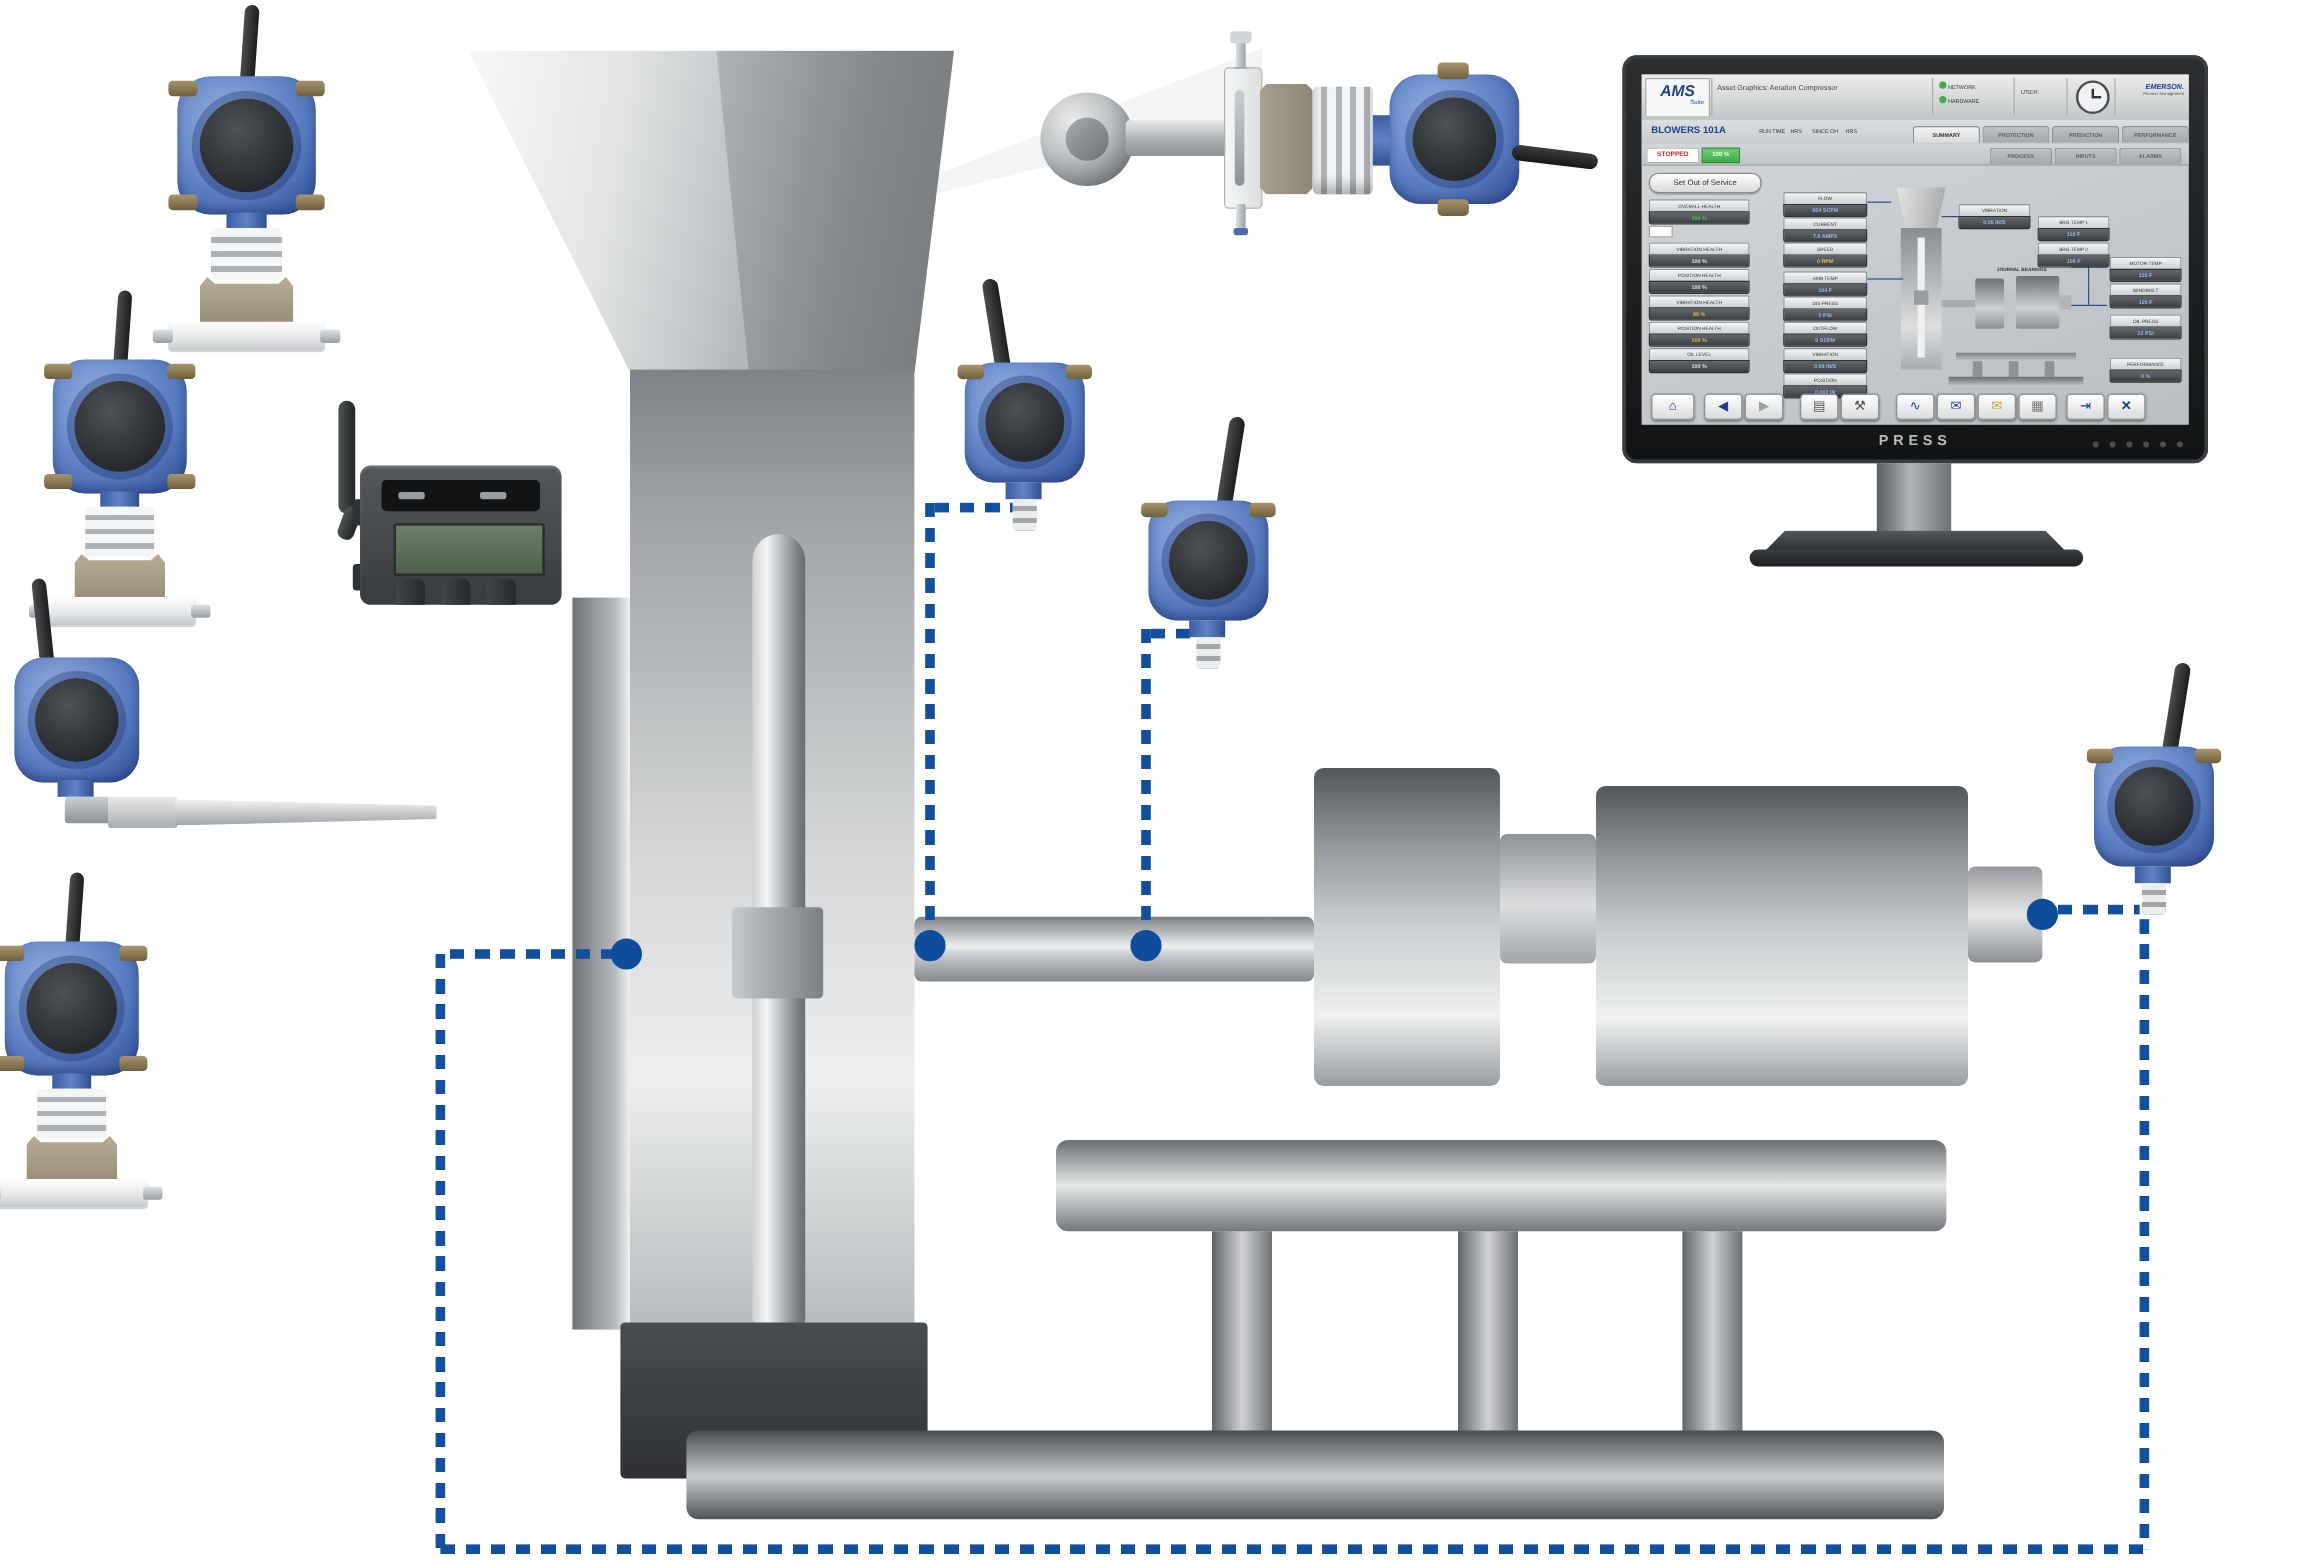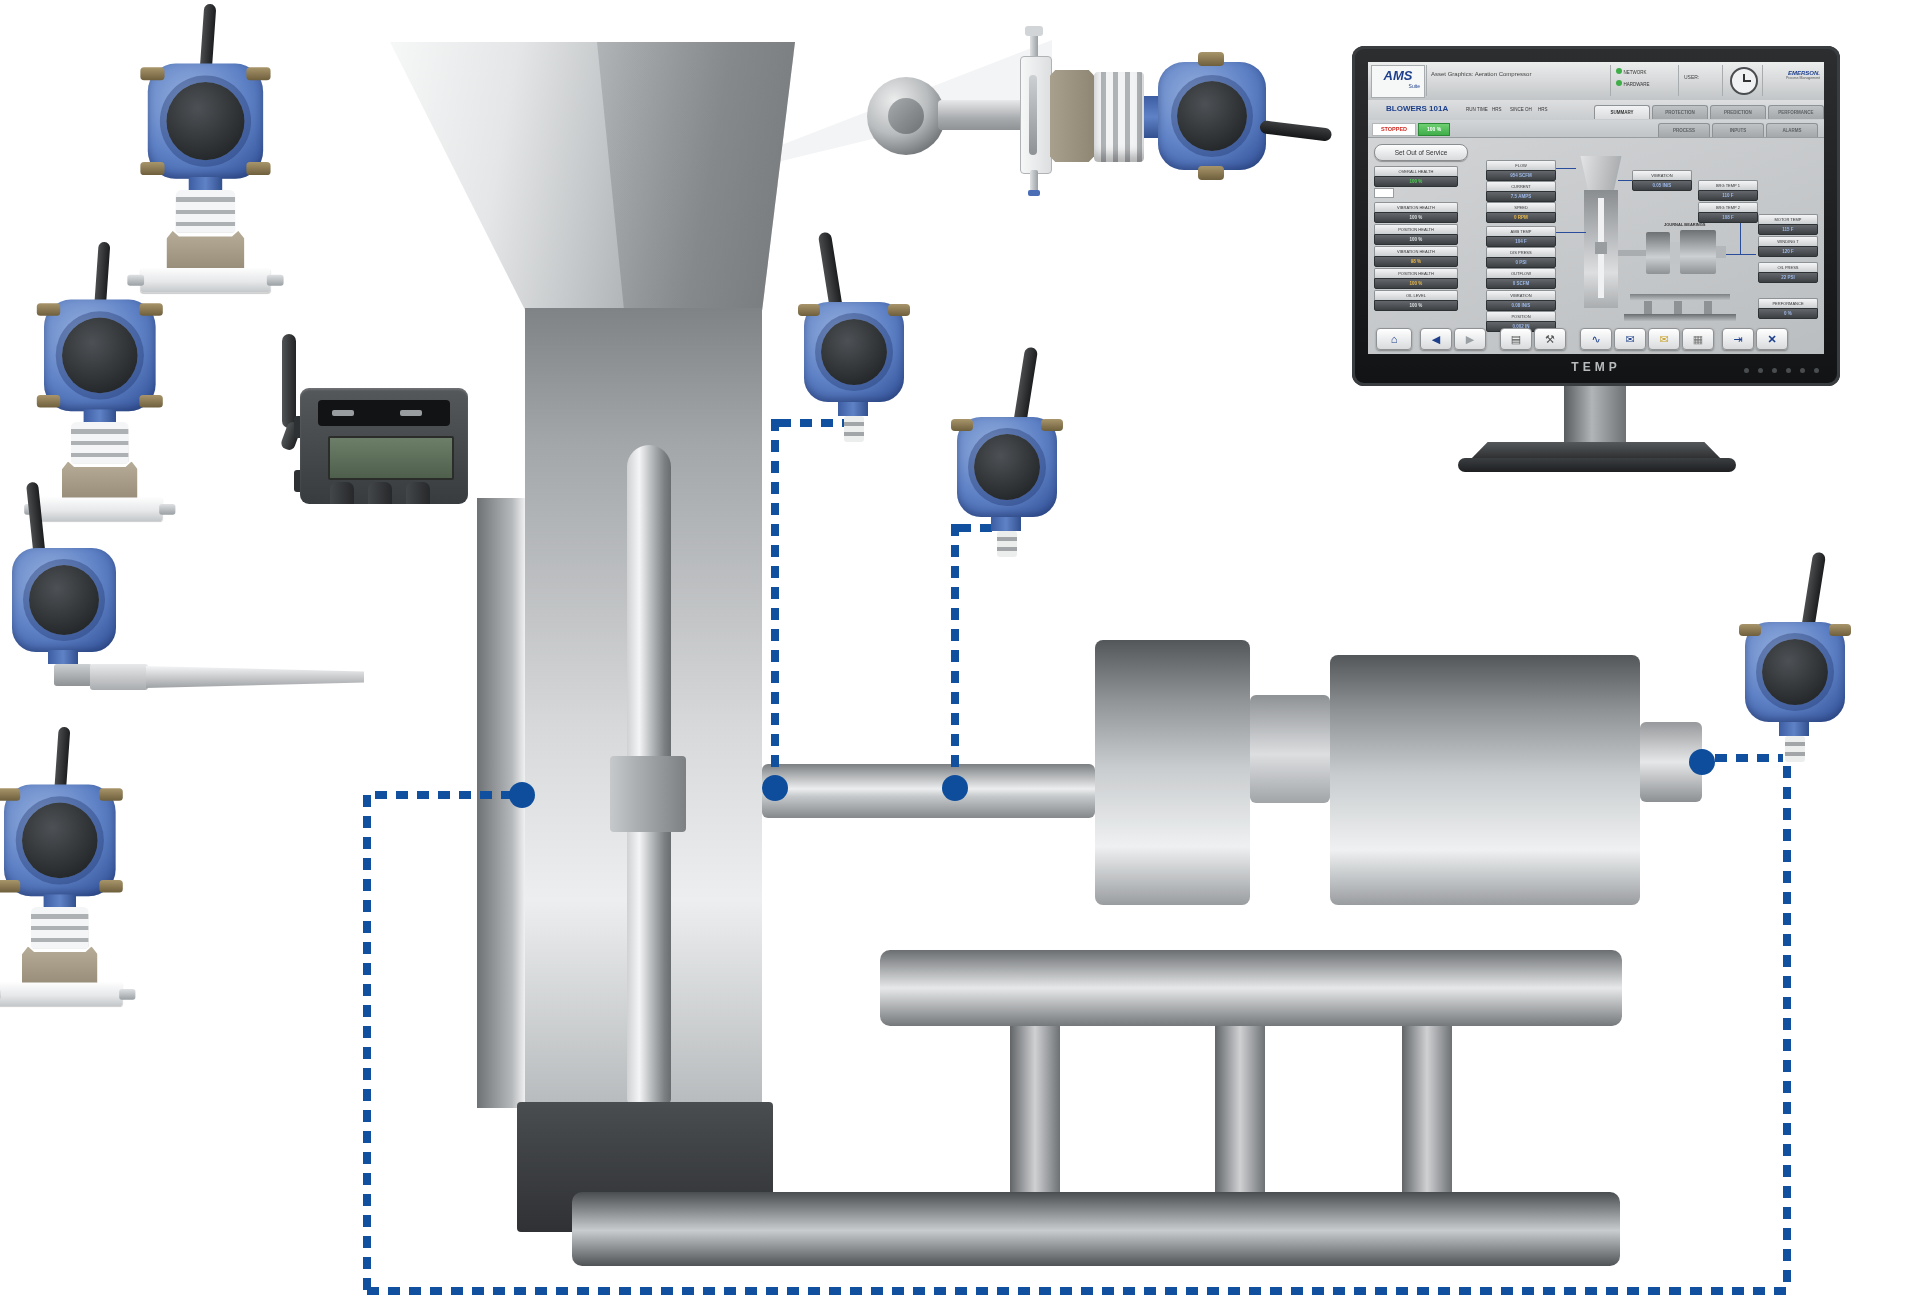--- a/index.html
+++ b/index.html
@@ -293,21 +293,21 @@
       <div class="abs boss" style="left:-6px;top:2px;width:22px;height:12px;"></div>
       <div class="abs boss" style="left:84px;top:2px;width:22px;height:12px;"></div>
       <div class="abs wtc-face"></div>
     </div>
     <div class="abs wtc-neck"></div>
     <div class="abs wtc-conn"></div>
   </div>
 
   <div class="abs" style="left:1352px;top:46px;width:488px;height:430px;">
     <div class="abs bezel" style="left:0;top:0;width:488px;height:340px;"></div>
-    <div class="abs dell-text" style="left:208px;top:314px;width:72px;">TEMP</div>
+    <div class="abs dell-text" style="left:208px;top:314px;width:72px;">PRESS</div>
     <div class="abs bezel-dot" style="left:392px;top:322px;"></div>
     <div class="abs bezel-dot" style="left:406px;top:322px;"></div>
     <div class="abs bezel-dot" style="left:420px;top:322px;"></div>
     <div class="abs bezel-dot" style="left:434px;top:322px;"></div>
     <div class="abs bezel-dot" style="left:448px;top:322px;"></div>
     <div class="abs bezel-dot" style="left:462px;top:322px;"></div>
     <div class="abs stand-neck" style="left:212px;top:340px;width:62px;height:58px;"></div>
     <div class="abs stand-top" style="left:118px;top:396px;width:252px;height:18px;"></div>
     <div class="abs stand-foot" style="left:106px;top:412px;width:278px;height:14px;"></div>
 
@@ -337,21 +337,21 @@
           <div class="clock-hand" style="left:12px;top:11px;width:7px;height:2px;"></div>
         </div>
         <div class="abs slot-sep" style="left:394px;top:3px;height:31px;"></div>
         <div class="abs" style="left:398px;top:8px;width:54px;">
           <div class="emerson-name">EMERSON.</div>
           <div class="emerson-sub">Process Management</div>
         </div>
       </div>
 
       <div class="abs scr-row2">
-        <div class="abs" style="left:18px;top:4px;font-size:8px;font-weight:bold;color:#1d3f8c;">BLOWERS 101A</div>
+        <div class="abs" style="left:8px;top:4px;font-size:8px;font-weight:bold;color:#1d3f8c;">BLOWERS 101A</div>
         <div class="abs" style="left:98px;top:7px;font-size:4.5px;color:#333;">RUN TIME</div>
         <div class="abs" style="left:124px;top:7px;font-size:4.5px;color:#333;">HRS</div>
         <div class="abs" style="left:142px;top:7px;font-size:4.5px;color:#333;">SINCE OH</div>
         <div class="abs" style="left:170px;top:7px;font-size:4.5px;color:#333;">HRS</div>
         <div class="ttab active" style="left:226px;top:5px;width:54px;">SUMMARY</div>
         <div class="ttab" style="left:284px;top:5px;width:54px;">PROTECTION</div>
         <div class="ttab" style="left:342px;top:5px;width:54px;">PREDICTION</div>
         <div class="ttab" style="left:400px;top:5px;width:54px;">PERFORMANCE</div>
       </div>
       <div class="abs scr-row3">

